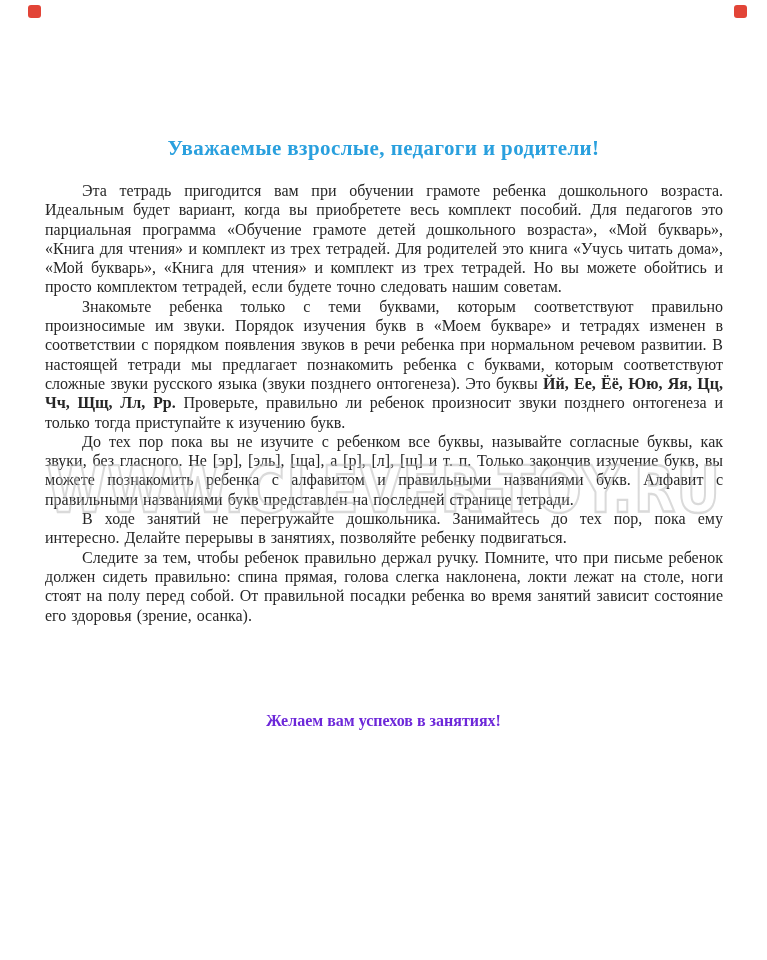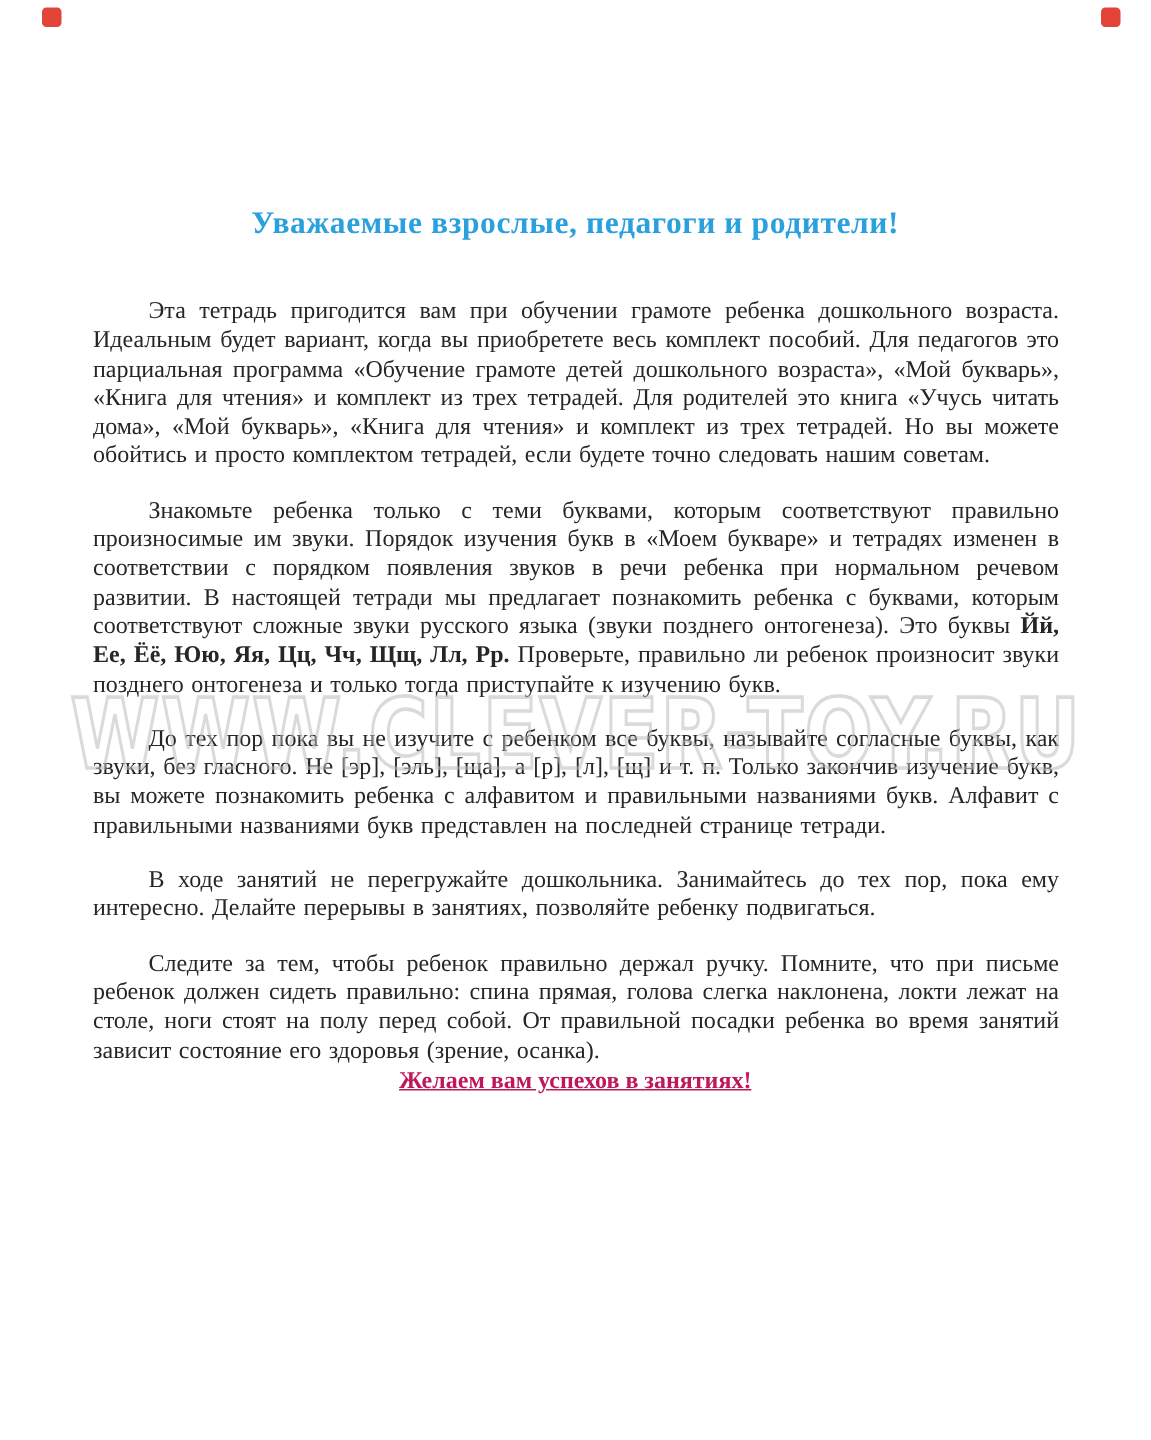--- a/index.html
+++ b/index.html
@@ -44,21 +44,21 @@
   .body-text {
     position: absolute;
     top: 181px;
     left: 45px;
     width: 678px;
     font-size: 16px;
     line-height: 19.3px;
     text-align: justify;
   }
   .para {
-    margin: 17px;
+    margin: 0;
     text-indent: 37px;
     word-spacing: 1px;
   }
   .para b {
     font-weight: bold;
   }
   .closing {
     position: absolute;
     top: 712px;
     left: 0;
@@ -95,16 +95,16 @@
   <h1 class="title" style="color: rgb(42, 160, 222);">Уважаемые взрослые, педагоги и родители!</h1>
 
   <div class="body-text" style="color: rgb(38, 38, 38);">
       <p class="para"><span>Эта тетрадь пригодится вам при обучении грамоте ребенка дошкольного возраста. Идеальным будет вариант, когда вы приобретете весь комплект пособий. Для педагогов это парциальная программа «Обучение грамоте детей дошкольного возраста», «Мой букварь», «Книга для чтения» и комплект из трех тетрадей. Для родителей это книга «Учусь читать дома», «Мой букварь», «Книга для чтения» и комплект из трех тетрадей. Но вы можете обойтись и просто комплектом тетрадей, если будете точно следовать нашим советам.</span></p>
       <p class="para"><span>Знакомьте ребенка только с теми буквами, которым соответствуют правильно произносимые им звуки. Порядок изучения букв в «Моем букваре» и тетрадях изменен в соответствии с порядком появления звуков в речи ребенка при нормальном речевом развитии. В настоящей тетради мы предлагает познакомить ребенка с буквами, которым соответствуют сложные звуки русского языка (звуки позднего онтогенеза). Это буквы </span><b>Йй, Ее, Ёё, Юю, Яя, Цц, Чч, Щщ, Лл, Рр.</b><span> Проверьте, правильно ли ребенок произносит звуки позднего онтогенеза и только тогда приступайте к изучению букв.</span></p>
       <p class="para"><span>До тех пор пока вы не изучите с ребенком все буквы, называйте согласные буквы, как звуки, без гласного. Не [эр], [эль], [ща], а [р], [л], [щ] и т. п. Только закончив изучение букв, вы можете познакомить ребенка с алфавитом и правильными названиями букв. Алфавит с правильными названиями букв представлен на последней странице тетради.</span></p>
       <p class="para"><span>В ходе занятий не перегружайте дошкольника. Занимайтесь до тех пор, пока ему интересно. Делайте перерывы в занятиях, позволяйте ребенку подвигаться.</span></p>
       <p class="para"><span>Следите за тем, чтобы ребенок правильно держал ручку. Помните, что при письме ребенок должен сидеть правильно: спина прямая, голова слегка наклонена, локти лежат на столе, ноги стоят на полу перед собой. От правильной посадки ребенка во время занятий зависит состояние его здоровья (зрение, осанка).</span></p>
     </div>
 
-  <div class="closing" style="color: #be185d; text-decoration: underline;">Желаем вам успехов в занятиях!</div>
+  <div class="closing" style="color: #6d28d9;">Желаем вам успехов в занятиях!</div>
 
   <div class="watermark" style="-webkit-text-stroke: 2px rgb(189, 189, 189);">WWW.CLEVER-TOY.RU</div>
 </div>
 
 </body></html>

